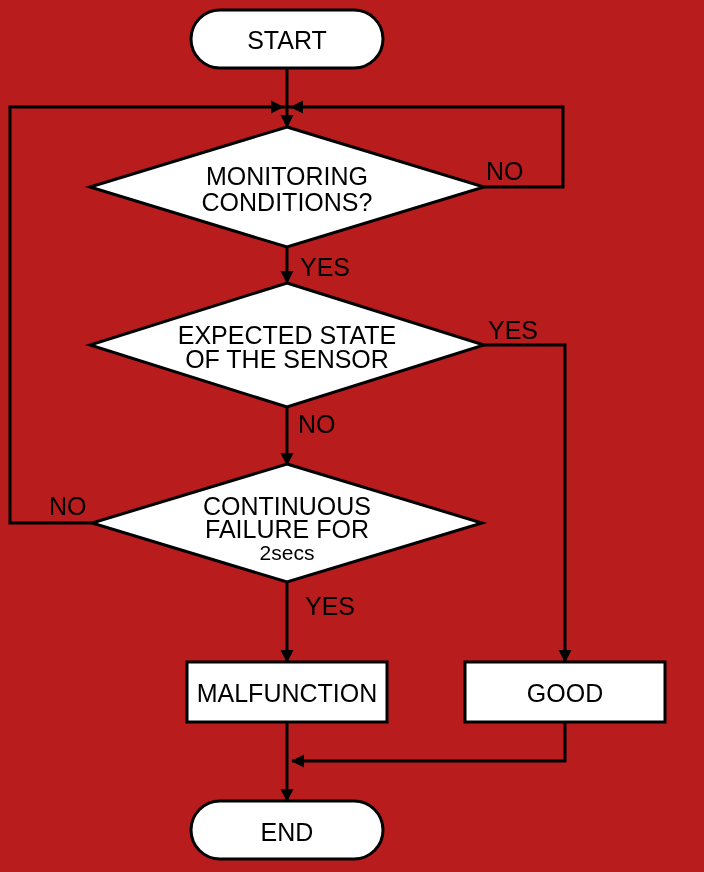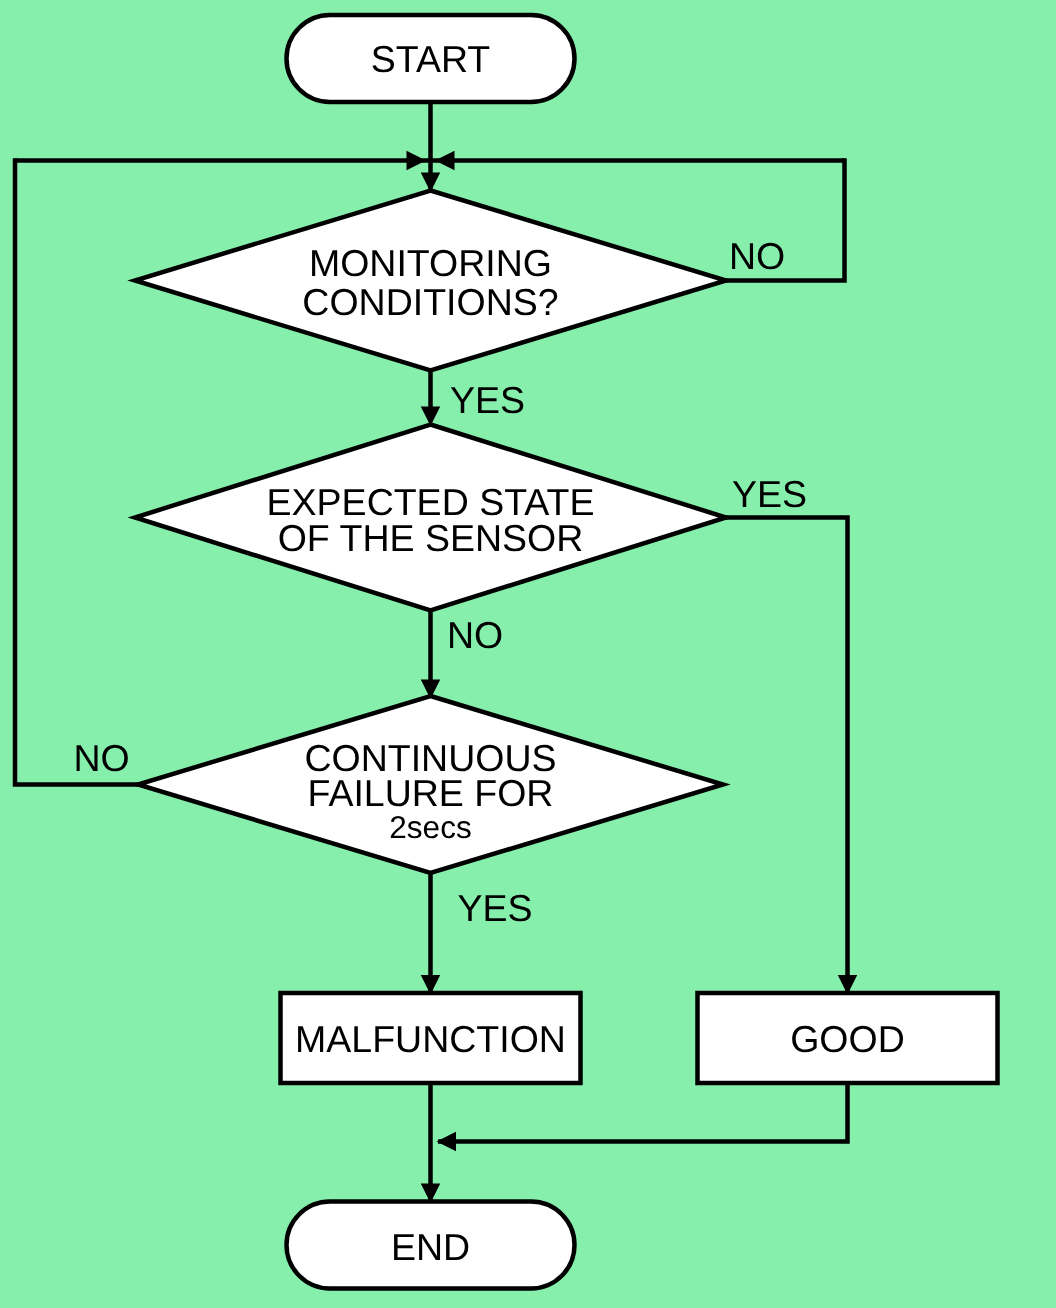--- a/index.html
+++ b/index.html
@@ -4,21 +4,21 @@
 <style>
   html, body {
     margin: 0;
     padding: 0;
     background: #ffffff;
   }
   .stage {
     position: relative;
     width: 704px;
     height: 872px;
-    background: #86efac;
+    background: #b91c1c;
     font-family: "Liberation Sans", sans-serif;
   }
   svg {
     display: block;
   }
   .shape {
     fill: #ffffff;
     stroke: #000000;
     stroke-width: 3;
   }

